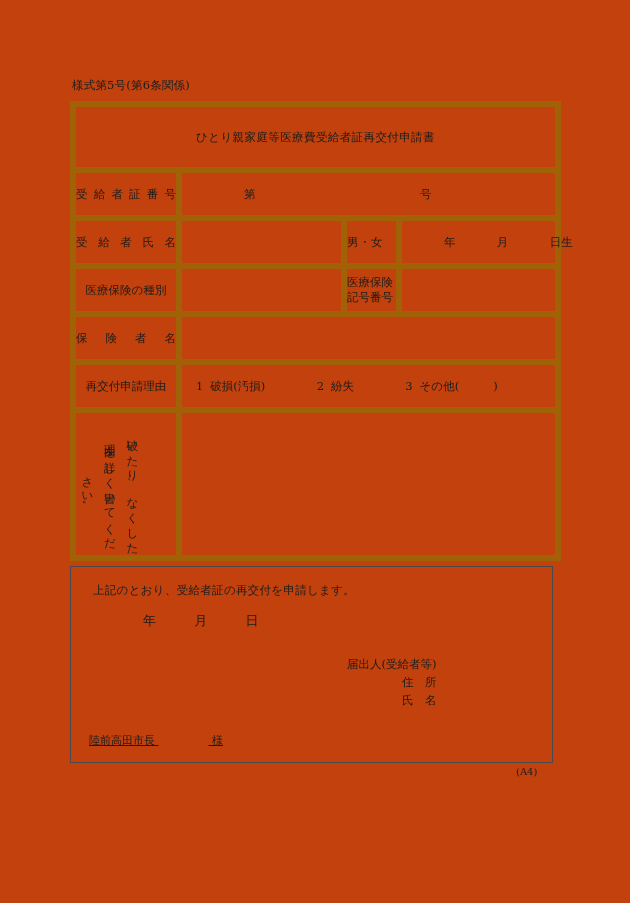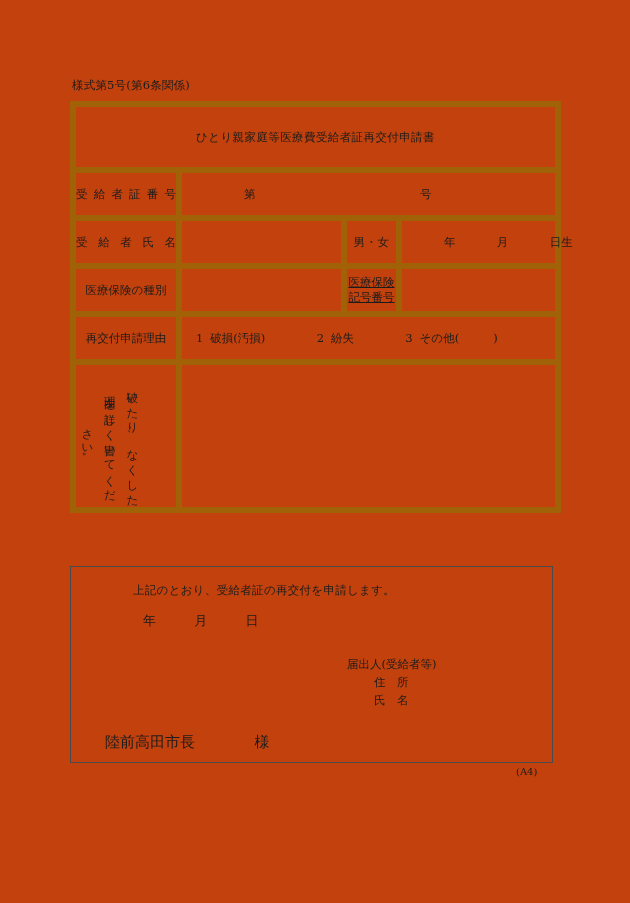--- a/index.html
+++ b/index.html
@@ -90,41 +90,40 @@
     position: absolute;
     left: 238px;
     top: 50%;
     transform: translateY(-50%);
   }
 
   
   .name-blank { }
   .sex-cell {
     width: 55px;
-    text-align: center;
+    text-align: left;
     letter-spacing: 0.5px;
     font-family: Liberation Serif, serif;
   }
   .birth-cell {
     position: relative;
   }
   .birth-inner {
     position: absolute;
     left: 42px;
     top: 50%;
     transform: translateY(-50%);
     white-space: nowrap;
   }
   .birth-inner .gap-y { display: inline-block; width: 34px; }
   .birth-inner .gap-m { display: inline-block; width: 34px; }
 
   .ins-kigo-label {
     width: 120px;
-    text-align: center;
-    text-decoration: underline;
+    text-align: left;
   }
 
   
   .reason-cell {
     position: relative;
     padding-left: 6px;
     white-space: nowrap;
   }
   .reason-inner {
     display: inline-block;
@@ -165,47 +164,48 @@
     border: 1px solid #4a4a4a;
     box-sizing: border-box;
   }
   .statement {
     position: absolute;
     left: 22px;
     top: 16px;
     font-size: 11.5px;
     letter-spacing: 0.3px;
     white-space: nowrap;
-    margin-left: 40px;
   }
   .date-line {
     position: absolute;
     left: 72px;
     top: 45px;
     font-size: 13px;
     white-space: nowrap;
   }
   .date-line .gap { display: inline-block; width: 30px; }
 
   .applicant {
     position: absolute;
     left: 276px;
     top: 89px;
     font-size: 11.5px;
     line-height: 1.55;
     white-space: nowrap;
+    text-align: right;
   }
   .applicant .indent { display: inline-block; width: 27px; }
 
   .addressee {
     position: absolute;
-    left: 34px;
+    left: 18px;
     top: 166px;
-    font-size: 15px;
-    white-space: nowrap;
+    font-size: 11px;
+    white-space: nowrap;
+    text-decoration: underline;
   }
   .addressee .gap { display: inline-block; width: 50px; }
 
   
   .paper-size {
     position: absolute;
     left: 516px;
     top: 766px;
     font-size: 10px;
   }
@@ -259,20 +259,26 @@
 
       <tr class="row-h-48">
         <td class="label-cell">
           <span class="label-plain">医療保険の種別</span>
         </td>
         <td></td>
         <td class="ins-kigo-label" colspan="1" style="width:120px">医療保険記号番号</td>
         <td></td>
       </tr>
 
+      <tr class="row-h-48">
+        <td class="label-cell">
+          <span class="label-just">保険者名</span>
+        </td>
+        <td colspan="3"></td>
+      </tr>
 
       <tr class="row-h-48">
         <td class="label-cell">
           <span class="label-plain">再交付申請理由</span>
         </td>
         <td class="reason-cell" colspan="3">
           <span class="reason-inner">
             <span class="opt-no">1</span><span>破損(汚損)</span>
             <span class="opt-gap"></span>
             <span class="opt-no">2</span><span>紛失</span>

